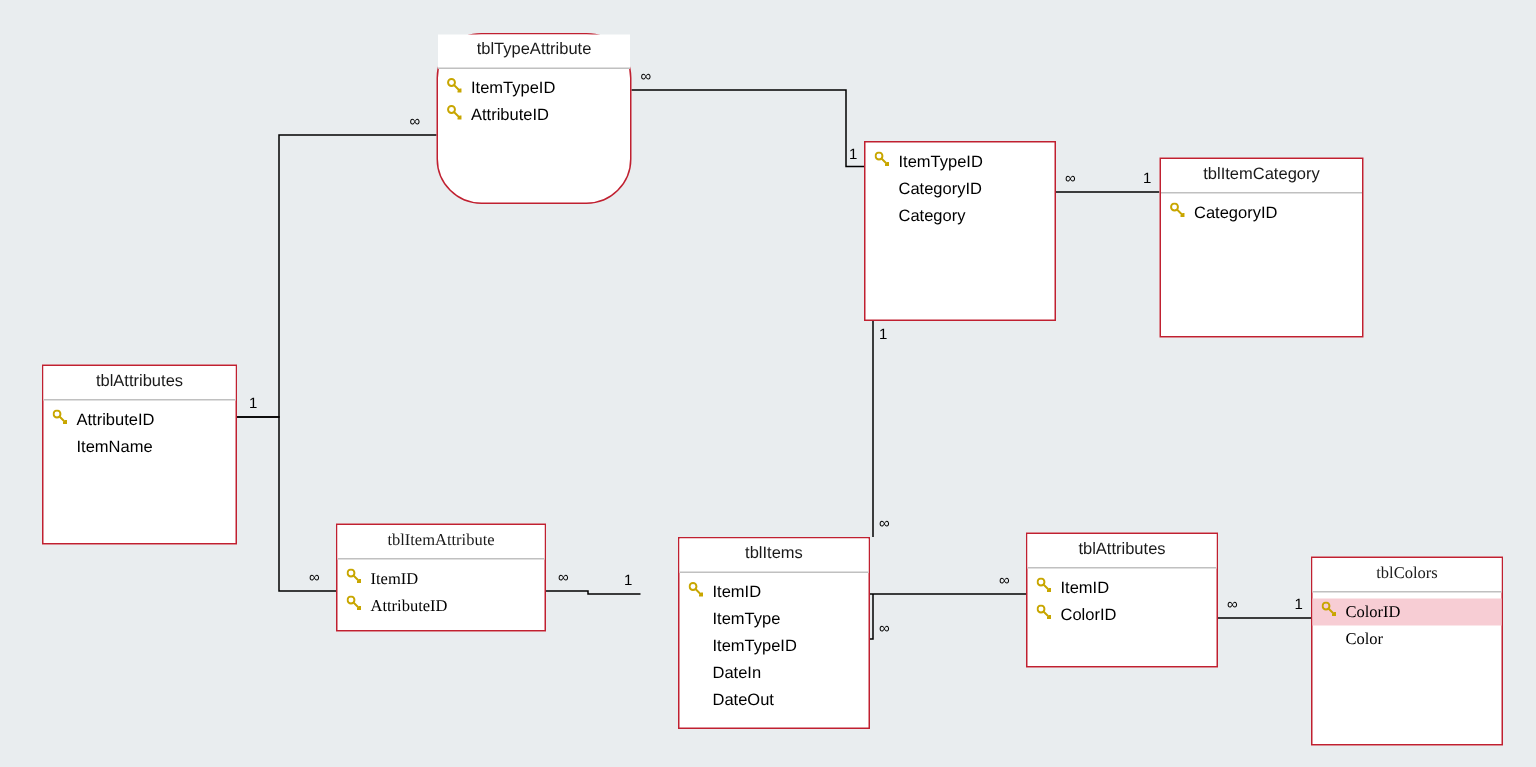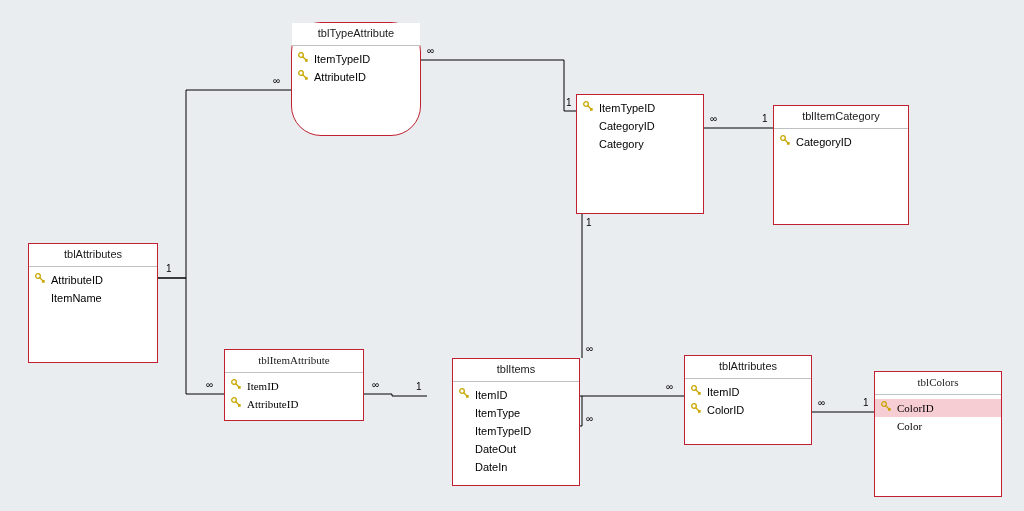--- a/index.html
+++ b/index.html
@@ -202,25 +202,25 @@
       <div class="field">
           <span class="key-col"></span>
         <span>ItemType</span>
         </div>
       <div class="field">
           <span class="key-col"></span>
         <span>ItemTypeID</span>
         </div>
       <div class="field">
           <span class="key-col"></span>
+        <span>DateIn</span>
+        </div>
+      <div class="field">
+          <span class="key-col"></span>
         <span>DateOut</span>
-        </div>
-      <div class="field">
-          <span class="key-col"></span>
-        <span>DateIn</span>
         </div>
     </div>
   </div>
 
   <div class="table" style="left:576px; top:94px; width:128px; height:120px;">
     <div class="table-body">
       <div class="field">
         <span class="key-col">
             <span class="key-icon">
           <svg width="10" height="10" viewBox="0 0 10 10">

